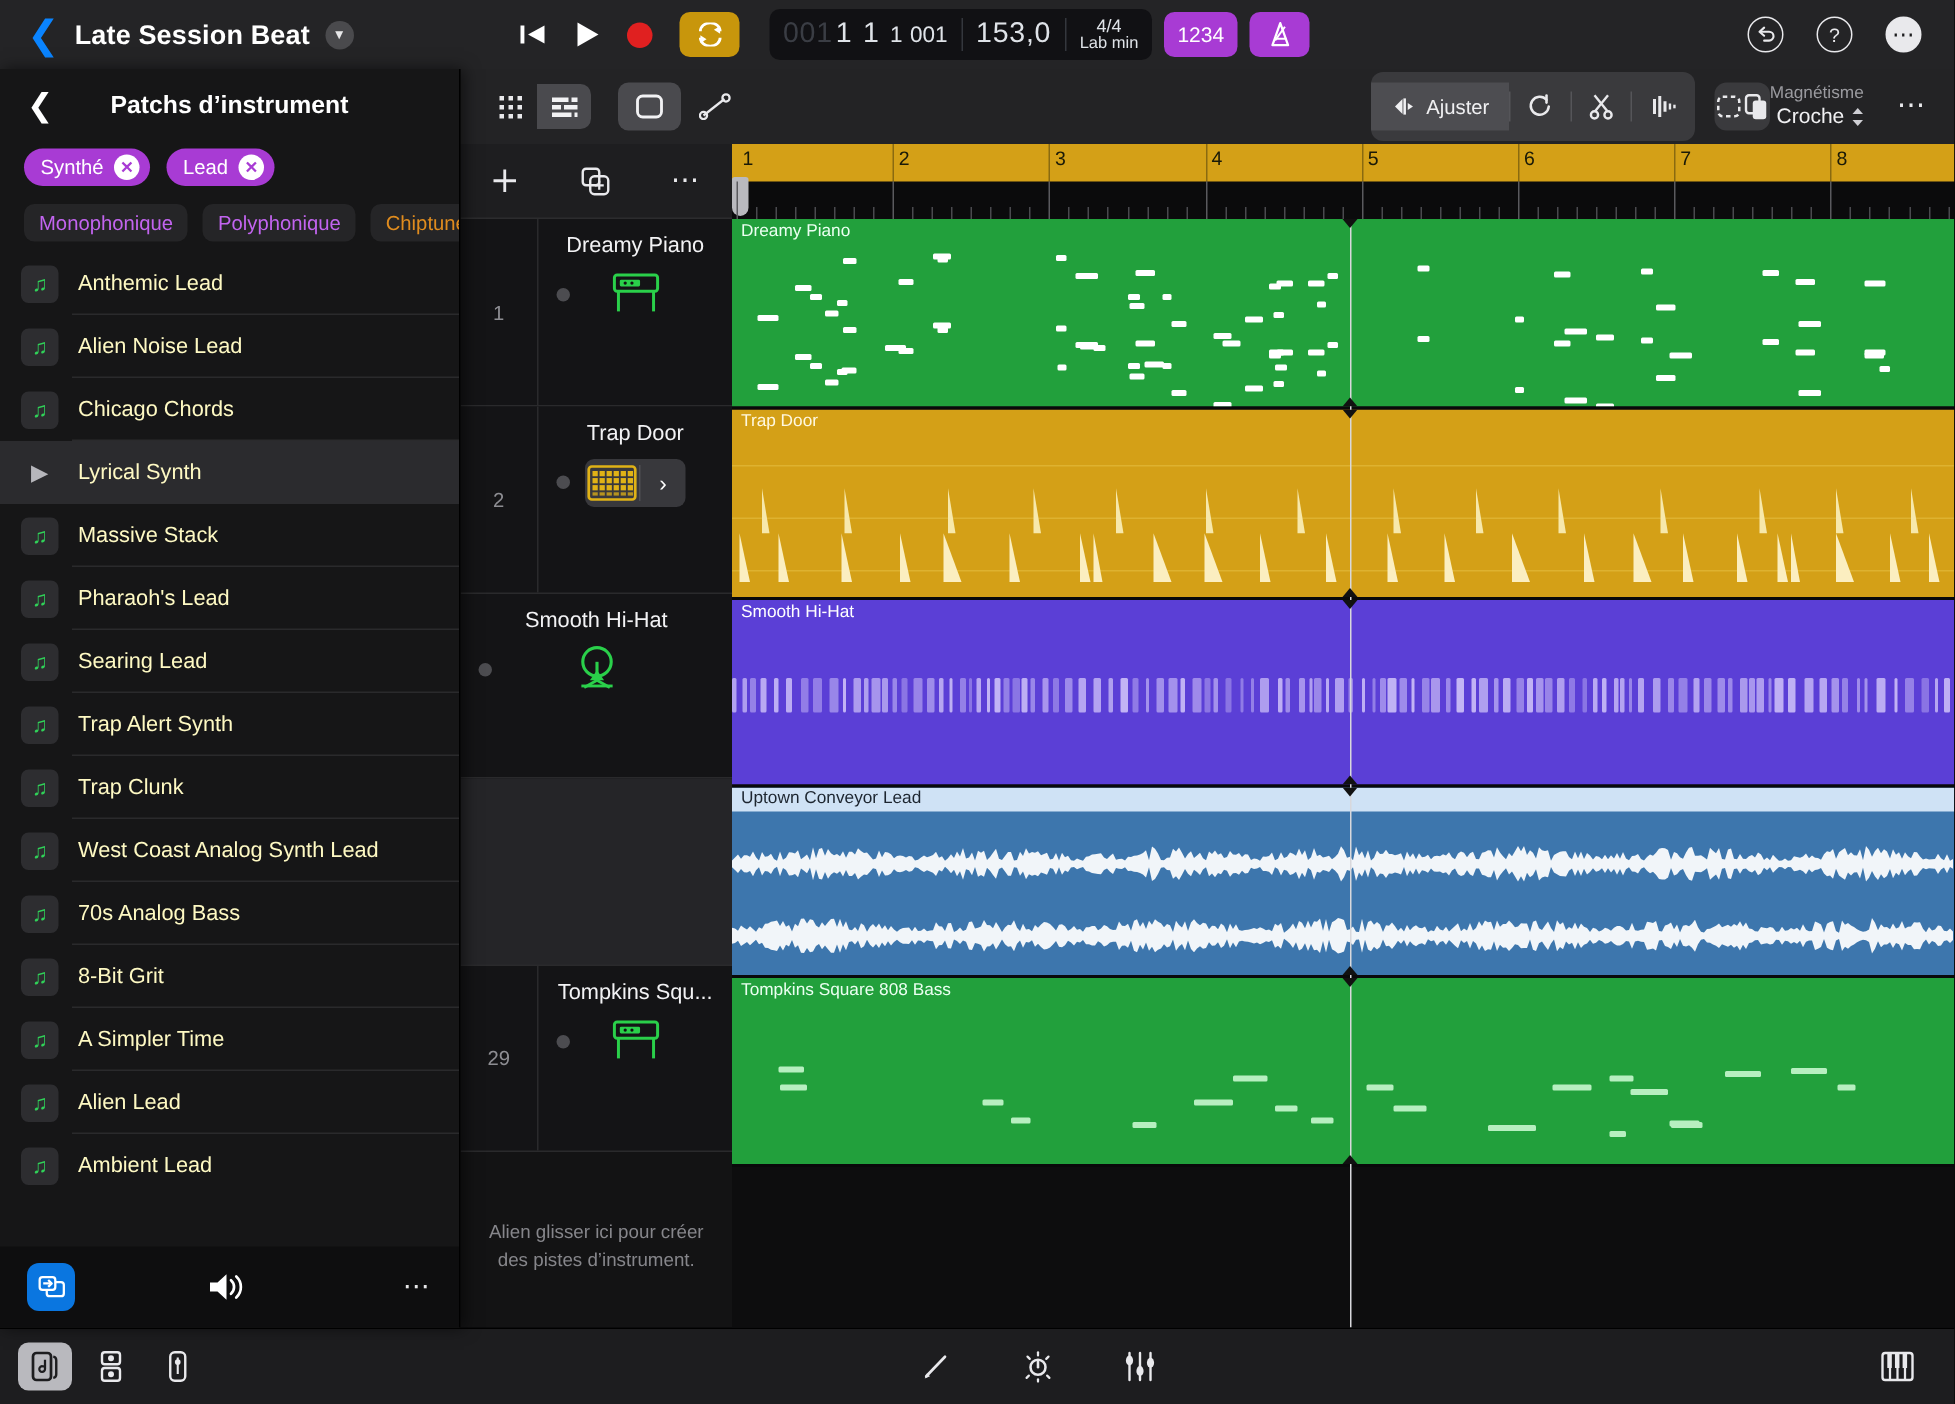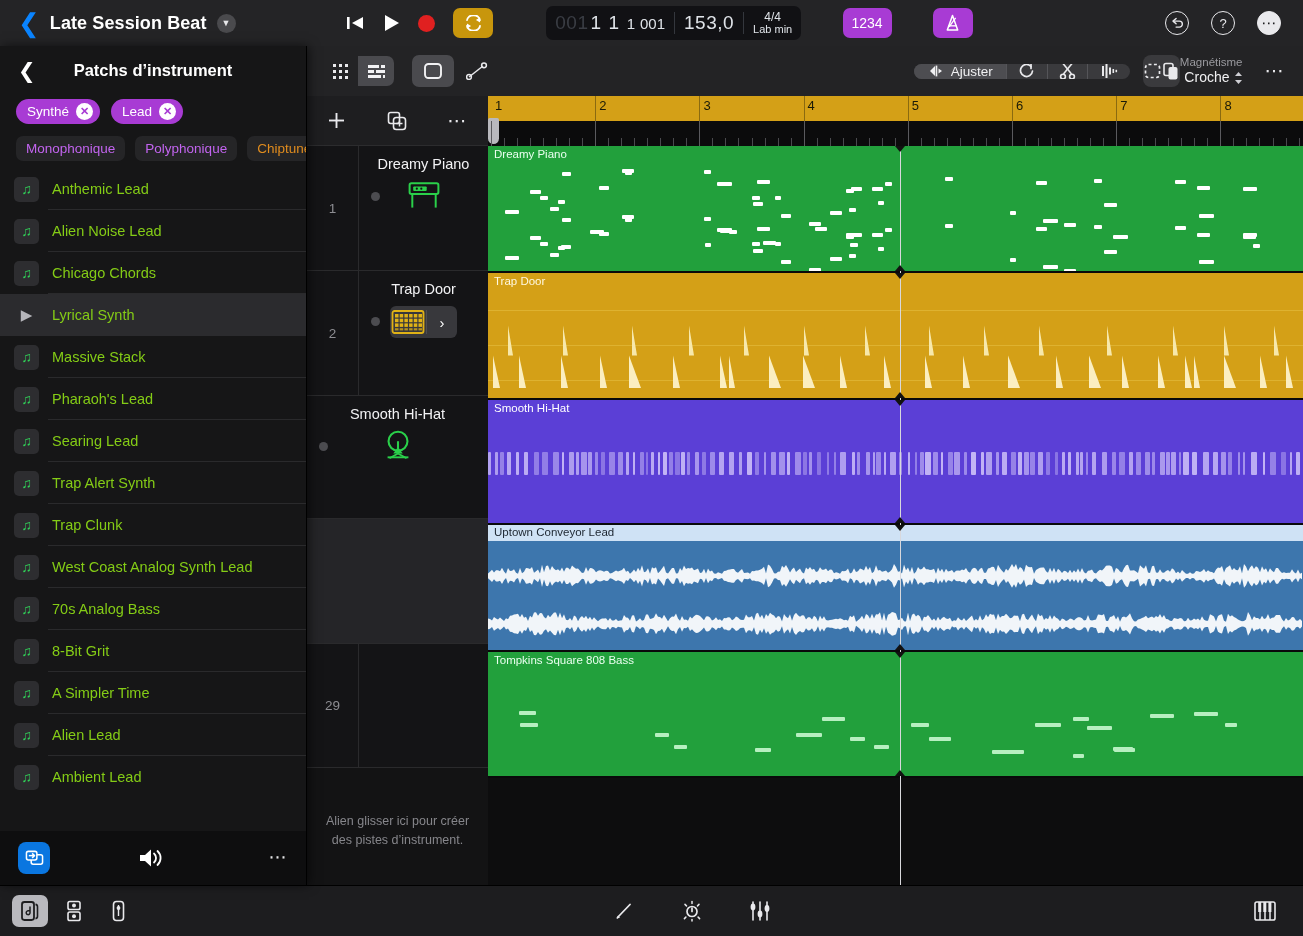--- a/index.html
+++ b/index.html
@@ -16,21 +16,21 @@
     position:absolute; left:0; top:0; width:1303px; height:46px;
     background:#242426; display:flex; align-items:center;
   }
   .tb-left{ display:flex; align-items:center; gap:10px; padding-left:18px; width:330px;}
   .back-chev{ color:#0a84ff; font-size:26px; line-height:1; font-weight:300; cursor:pointer; }
   .proj-title{ color:#fff; font-size:18px; font-weight:600; letter-spacing:.1px;}
   .proj-disc{
     width:19px;height:19px;border-radius:50%;background:#4a4a4d;
     display:flex;align-items:center;justify-content:center;color:#e8e8ea;font-size:9px;
   }
-  .tb-center{ flex:1; display:flex; align-items:center; justify-content:space-between; gap:0; }
+  .tb-center{ flex:1; display:flex; align-items:center; justify-content:flex-start; gap:0; }
   .transport{
     display:flex; align-items:center; gap:18px; padding:0 16px;
   }
   .t-btn{ cursor:pointer; display:flex;align-items:center;justify-content:center; }
   .rec-dot{ width:17px;height:17px;border-radius:50%;background:#e02020; }
   .cycle-btn{
     width:40px;height:30px;border-radius:7px;background:#c8960c;
     display:flex;align-items:center;justify-content:center;cursor:pointer;
   }
   .lcd{
@@ -63,21 +63,21 @@
     background:#232325; display:flex; align-items:center;
   }
   .tg-group{ display:flex; margin-left:15px; border-radius:7px; overflow:hidden;}
   .tg{ width:36px;height:30px;display:flex;align-items:center;justify-content:center;cursor:pointer;}
   .tg.on{ background:#4a4a4e; }
   .tg2-group{ display:flex; margin-left:18px; gap:2px;}
   .tg2{ width:42px;height:32px;display:flex;align-items:center;justify-content:center;cursor:pointer;border-radius:7px;}
   .tg2.on{ background:#4a4a4e; }
   .t2-spacer{ flex:1; }
   .seg{
-    display:flex;align-items:center;background:#3a3a3d;border-radius:8px;overflow:hidden;height:15px;
+    display:flex;align-items:center;background:#3a3a3d;border-radius:8px;overflow:hidden;height:46px;
   }
   .seg .cell{ display:flex;align-items:center;justify-content:center;padding:0 11px;height:32px;cursor:pointer;color:#e9e9ec;}
   .seg .cell.lbl{ background:#4d4d51; gap:6px; padding:0 13px; }
   .seg .sepv{ width:1px;height:20px;background:#555559;}
   .seg-label{ font-size:13.5px; color:#f0f0f2;}
   .seg2{ display:flex;align-items:center;background:#3a3a3d;border-radius:8px;overflow:hidden;height:32px;margin-left:13px;}
   .snap{ display:flex;flex-direction:column;align-items:flex-end;line-height:1.22;margin-left:auto;}
   .snap .l1{ font-size:11.5px;color:#9a9a9f;}
   .snap .l2{ font-size:14px;color:#f0f0f2;display:flex;align-items:center;gap:4px;}
   .dots3{ color:#e9e9ec; font-size:19px; letter-spacing:1.5px; margin:0 18px 0 22px; cursor:pointer; line-height:0.4;}
@@ -143,21 +143,21 @@
   .chip{ background:#252527; border-radius:7px; padding:5px 10px; font-size:13.5px; white-space:nowrap; cursor:pointer;}
   .chip.violet{ color:#c264ef; }
   .chip.orange{ color:#e08c1e; }
   .patchlist{ flex:1; overflow:hidden; background:#161617; position:relative;}
   .prow{ height:42px; display:flex; align-items:center; padding-left:14px; gap:13px; position:relative; cursor:pointer;}
   .prow.sel{ background:#2b2b2e; }
   .prow .sep{ position:absolute; left:48px; right:0; bottom:0; height:1px; background:#2a2a2c;}
   .pic{ width:25px;height:25px;border-radius:5px;background:#2d2d30;display:flex;align-items:center;justify-content:center;
     color:#30d158; font-size:14px;}
   .pic.playing{ background:transparent; color:#b6b6bb; font-size:15px;}
-  .pname{ color:#84cc16; font-size:14.5px;}
+  .pname{ color:#fef9c3; font-size:14.5px;}
   .lib-foot{ height:54px; background:#0e0e0f; display:flex; align-items:center; padding:0 18px; position:relative;}
   .blue-sq{ width:32px;height:32px;border-radius:8px;background:#0a76e0;display:flex;align-items:center;justify-content:center;cursor:pointer;}
   .lib-foot .spk{ position:absolute; left:50%; transform:translateX(-50%); color:#fff; cursor:pointer;}
   .lib-foot .dts{ margin-left:auto; color:#e6e6e8; font-size:18px; letter-spacing:1.5px; line-height:.4; cursor:pointer;}
 
   
   .bottombar{ position:absolute; left:0; bottom:0; width:1303px; height:51px; background:#1d1d1f;
     display:flex; align-items:center; border-top:1px solid #000;}
   .bb-left{ display:flex; align-items:center; gap:8px; padding-left:12px;}
   .bb-ic{ width:36px;height:32px;display:flex;align-items:center;justify-content:center;border-radius:7px;cursor:pointer;color:#e9e9ec;}
@@ -457,20 +457,36 @@
                   <line x1="19" y1="26" x2="28" y2="31" stroke="#2ad04a" stroke-width="2"></line>
                 </svg>
               </div>
             </div>
           </div>
         </div>
         <div class="trk sel" style="height: 125px;">
         </div>
         <div class="trk" style="height: 124px;">
           <div class="trk-num">29</div>
+          <div class="trk-body">
+            <div class="trk-name">Tompkins Squ...</div>
+            <div class="trk-dot"></div>
+            <div class="trk-ctl">
+              <div class="icon-box">
+                <svg width="40" height="34" viewBox="0 0 40 34">
+                  <rect x="4" y="4" width="32" height="12" rx="2" fill="none" stroke="#2ad04a" stroke-width="2.2"></rect>
+                  <rect x="8" y="7.5" width="15" height="5" rx="1" fill="#2ad04a"></rect>
+                  <circle cx="12" cy="10" r="1.2" fill="#111"></circle>
+                  <circle cx="17" cy="10" r="1.2" fill="#111"></circle>
+                  <line x1="7" y1="16" x2="7" y2="31" stroke="#2ad04a" stroke-width="2.2"></line>
+                  <line x1="33" y1="16" x2="33" y2="31" stroke="#2ad04a" stroke-width="2.2"></line>
+                </svg>
+              </div>
+            </div>
+          </div>
         </div>
       </div>
     <div class="trk-empty">Alien glisser ici pour créer des pistes d’instrument.</div>
   </div>
 
   <div class="timeline">
     <div class="ruler" id="ruler">
       <div class="cycle-bar"></div>
       <div class="playhead-handle"></div>
     <div class="bar-lbl" style="left: 7px;">1</div>

